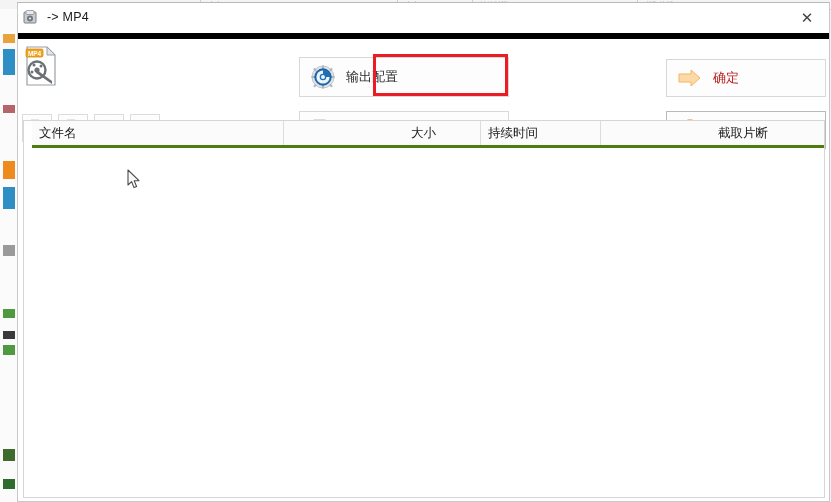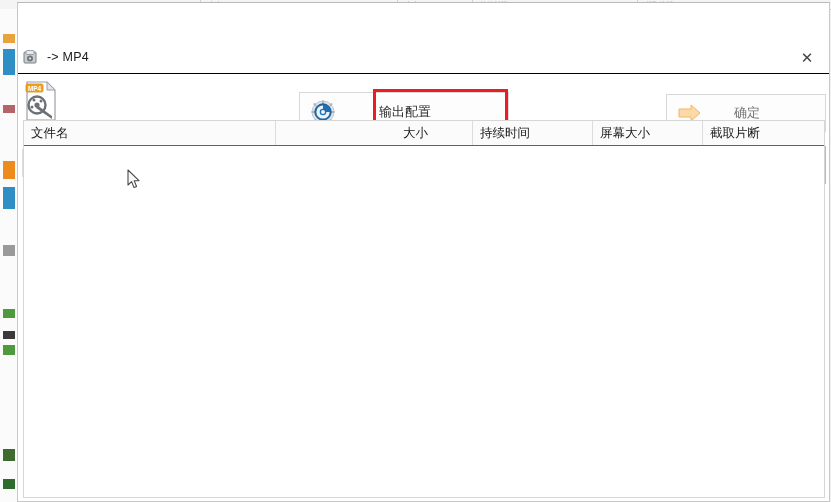--- a/index.html
+++ b/index.html
@@ -71,22 +71,21 @@
     border: 1px solid #c8c8c8;
     border-top: 1px solid #b9b9b9;
     box-sizing: border-box;
   }
 
   
   #titlebar {
     position: relative;
     height: 30px;
     background: #ffffff;
-    border-bottom: 1px solid #000000;
-    margin-top: 40px;
+    border-bottom: 6px solid #000000;
   }
   #title-icon {
     position: absolute;
     left: 5px; top: 7px;
     width: 16px; height: 15px;
   }
   #title-text {
     position: absolute;
     left: 29px; top: 7px;
     font-size: 12.5px;
@@ -139,26 +138,26 @@
   }
   .wbtn .bicon {
     width: 46px;
     display: flex;
     align-items: center;
     justify-content: center;
     flex: none;
   }
   .wbtn .blabel {
     flex: 1 1 auto;
-    text-align: center;
+    text-align: left;
     font-size: 13px;
     padding-right: 44px;
     white-space: nowrap;
   }
-  .wbtn.disabled .blabel { color: #737373; }
+  .wbtn.disabled .blabel { color: #b91c1c; }
   .wbtn.enabled .blabel { color: #2b2b2b; }
 
   #btn-output-config { left: 281px; top: 18px; width: 210px; height: 40px; }
   #btn-confirm       { left: 648px; top: 20px; width: 160px; height: 38px; }
   #btn-clip          { left: 281px; top: 72px; width: 210px; height: 36px; }
   #btn-addfile       { left: 648px; top: 72px; width: 160px; height: 38px;
                        border:1px solid #b9b9b9; }
 
   
   #redbox {
@@ -194,21 +193,22 @@
     width: 802px; height: 378px;
     box-sizing: border-box;
     border: 1px solid #d6d6d6;
     background: #ffffff;
     overflow: hidden;
   }
   #list-header {
     position: relative;
     height: 24px;
     background: #fbfbfb;
-    border-bottom: 1px solid #4d7c0f;
+    border-bottom: 3px solid #4d7c0f;
+    margin-left: 8px;
   }
   #list-header .col {
     position: absolute;
     top: 0;
     height: 24px;
     line-height: 24px;
     font-size: 12.5px;
     color: #171717;
     padding-left: 7px;
     box-sizing: border-box;
@@ -379,21 +379,20 @@
         <rect x="3.5" y="11.6" width="11" height="1.2" fill="#b9c0c6"></rect>
       </svg>
     </div>
   </div>
 
   <div id="filelist">
     <div id="list-header">
         <div class="col" style="left: 0px; width: 252px;">文件名</div>
         <div class="col" style="left: 372px; width: 77px;">大小</div>
         <div class="col" style="left: 449px; width: 120px;">持续时间</div>
-        <div class="col" style="left: 569px; width: 110px;">屏幕大小</div>
         <div class="col" style="left: 679px; width: 123px; border-right: none;">截取片断</div>
       </div>
     <div id="list-body"></div>
   </div>
 
   <span id="cursor" style="left: 109px; top: 166px;">
     <svg width="15" height="21" viewBox="0 0 15 21">
       <path d="M1 1 L1 16 L4.6 12.6 L7 18.6 L9.6 17.5 L7.2 11.8 L12 11.6 Z" fill="#fafafa" stroke="#4a4a4a" stroke-width="1.1" stroke-linejoin="round"></path>
     </svg>
   </span>

